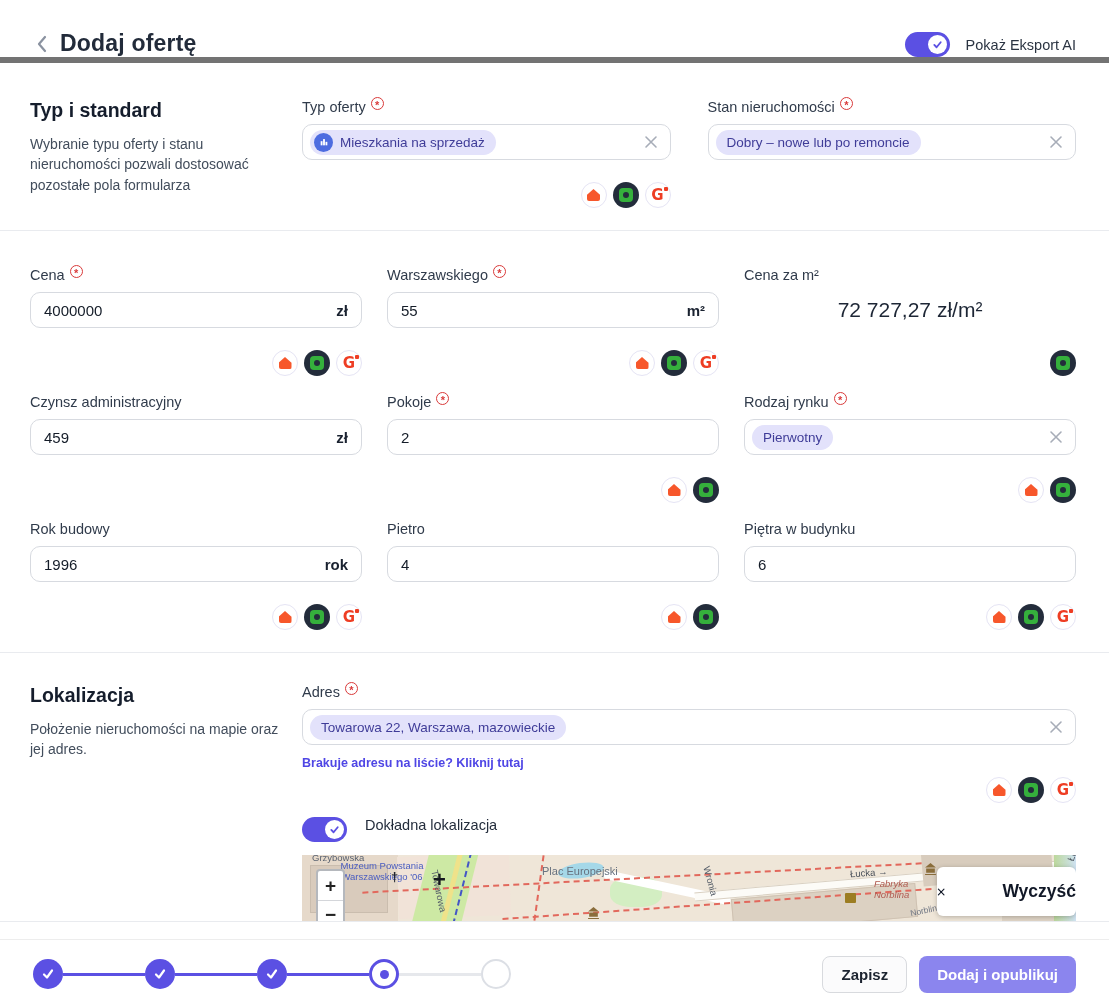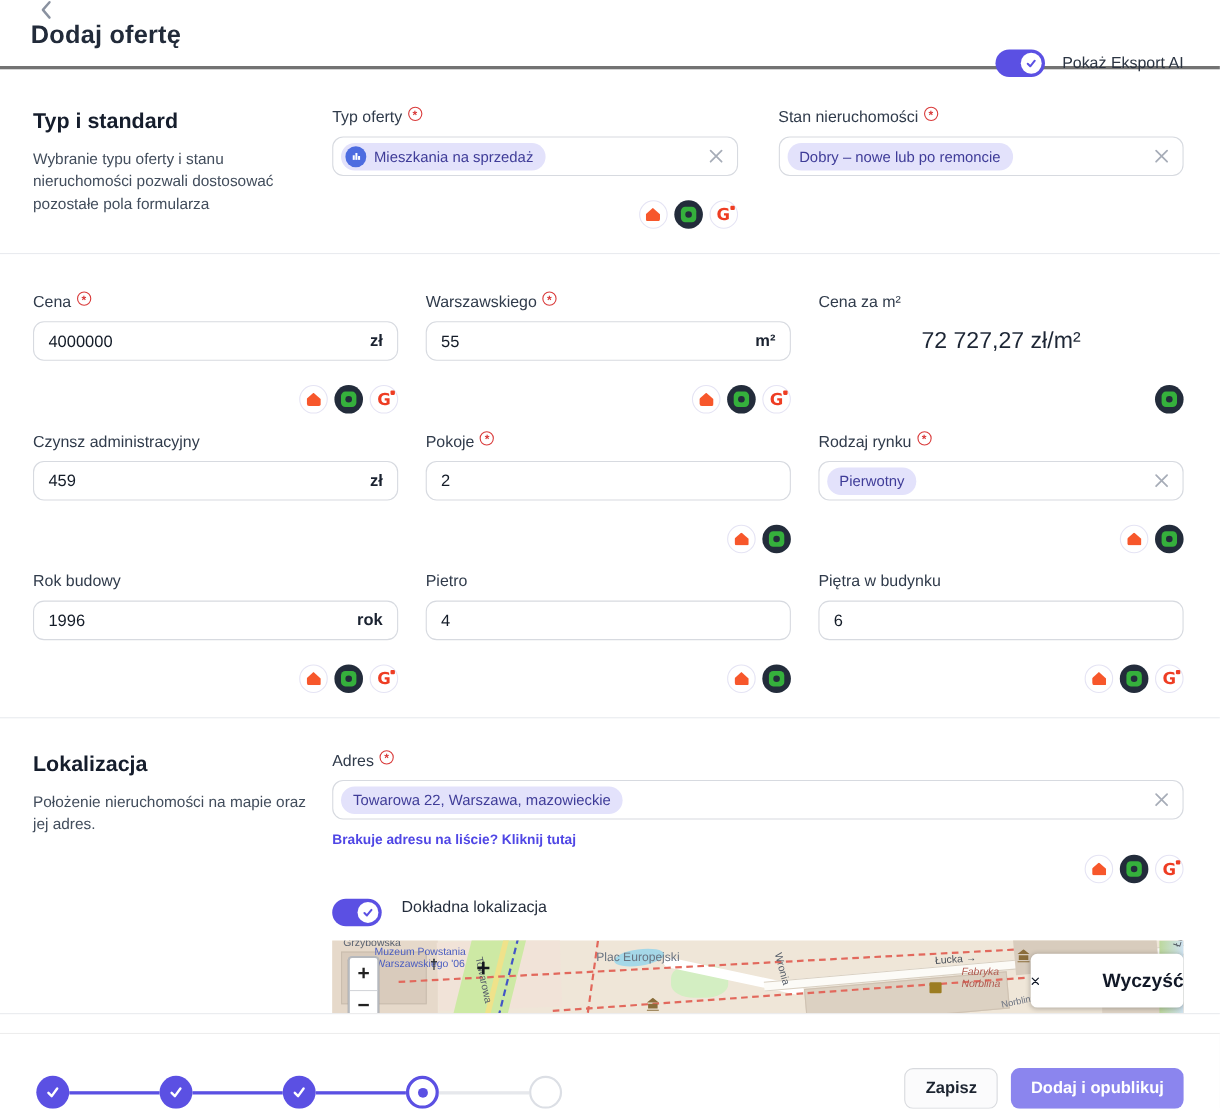--- a/index.html
+++ b/index.html
@@ -1,20 +1,20 @@
 <!DOCTYPE html>
 <html><head>
 <meta charset="utf-8">
 <style>
   * { margin:0; padding:0; box-sizing:border-box; }
   html,body { width:1109px; height:1008px; }
   body { font-family:"Liberation Sans",sans-serif; background:#fff; color:#1c2433; position:relative; overflow:hidden; }
 
   
-  .header { height:63px; display:flex; align-items:flex-start; padding:0 33px 0 28px; border-bottom:3px solid #737373;flex-direction:column; }
+  .header { height:63px; display:flex; align-items:flex-end; padding:0 33px 0 28px; border-bottom:6px solid #737373; }
   .back-btn { width:26px; height:26px; display:flex; align-items:center; justify-content:center; cursor:pointer; margin-right:6px; }
   .page-title { font-size:23px; font-weight:700; color:#222b3a; letter-spacing:.2px; }
   .header-right { margin-left:auto; display:flex; align-items:center; gap:16px; }
   .toggle { width:45px; height:25px; border-radius:13px; background:#5b50e3; position:relative; cursor:pointer; flex-shrink:0; }
   .toggle .knob { position:absolute; right:3px; top:3px; width:19px; height:19px; border-radius:50%; background:#fff; display:flex; align-items:center; justify-content:center; }
   .toggle-label { font-size:14.5px; color:#2b3442; }
 
   
   .section { display:flex; padding:36px 33px 20px 30px; border-bottom:1px solid #e9ebef; }
   .section:last-of-type { border-bottom:none; }
@@ -61,21 +61,21 @@
   .map * { position:absolute; }
   .mlabel { font-size:9.5px; color:#5a6270; z-index:2; white-space:nowrap; }
   .map-zoom { left:14px; top:14px; width:29px; z-index:5; background:#fff; border:2px solid rgba(120,125,135,.55); border-radius:4px; overflow:hidden; }
   .map-zoom div { position:static; width:100%; height:29px; display:flex; align-items:center; justify-content:center; font-size:19px; font-weight:700; color:#222; cursor:pointer; }
   .map-zoom div + div { border-top:1px solid #d4d6da; }
   .map-marker { left:131px; top:12px; font-size:22px; font-weight:700; color:#15181e; z-index:4; }
   .map-clear { left:635px; top:12px; width:139px; height:49px; background:#fff; border:none; border-radius:6px; box-shadow:0 1px 5px rgba(0,0,0,.25); display:flex; align-items:center; justify-content:center; gap:12px; z-index:6; cursor:pointer; }
   .map-clear span { position:static; font-size:17.5px; font-weight:600; color:#111827; font-family:"Liberation Sans",sans-serif;margin-left:45px; }
 
   
-  .footer { position:absolute; left:0; right:0; bottom:0; height:68px; background:#fff; box-shadow:0 -1px 0 rgba(0,0,0,.07); display:flex; align-items:flex-end; padding:0 33px 0 33px; }
+  .footer { position:absolute; left:0; right:0; bottom:0; height:68px; background:#fff; box-shadow:0 -1px 0 rgba(0,0,0,.07); display:flex; align-items:center; padding:0 33px 0 33px; }
   .stepper { display:flex; align-items:center; }
   .step { width:30px; height:30px; border-radius:50%; flex-shrink:0; display:flex; align-items:center; justify-content:center; cursor:pointer; }
   .step.done { background:#5b50e3; }
   .step.current { background:#fff; border:3px solid #5b50e3; }
   .step.current i { width:9px; height:9px; border-radius:50%; background:#5b50e3; }
   .step.upcoming { background:#fff; border:2px solid #dcdfe5; }
   .conn { width:82px; height:3px; background:#5b50e3; }
   .conn.todo { background:#e6e8ec; }
   .footer-btns { margin-left:auto; display:flex; gap:12px; }
   .btn { border-radius:8px; font-size:15px; font-weight:600; padding:9px 18px; cursor:pointer; font-family:"Liberation Sans",sans-serif; }

